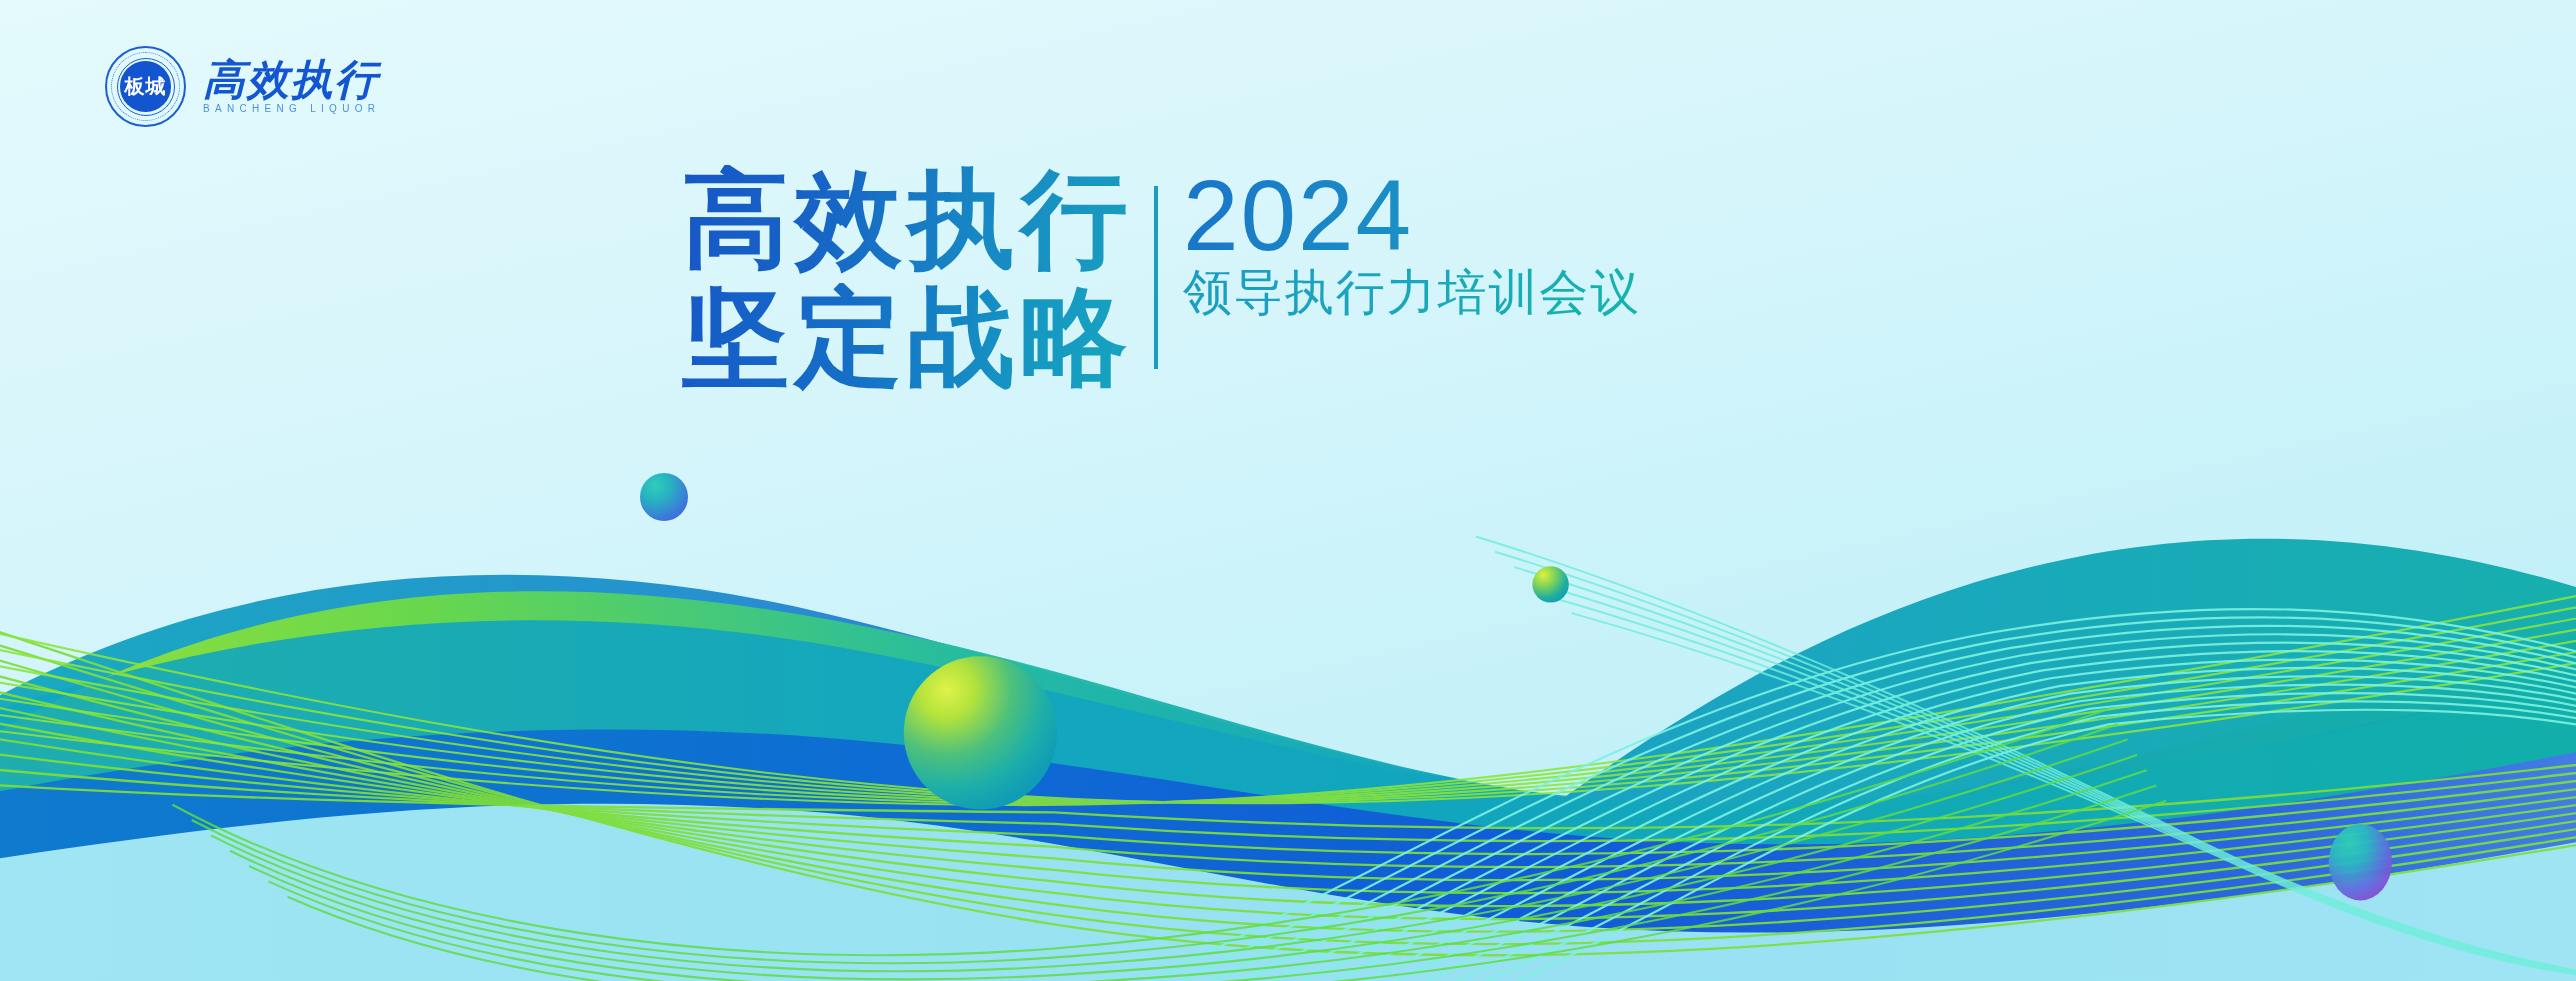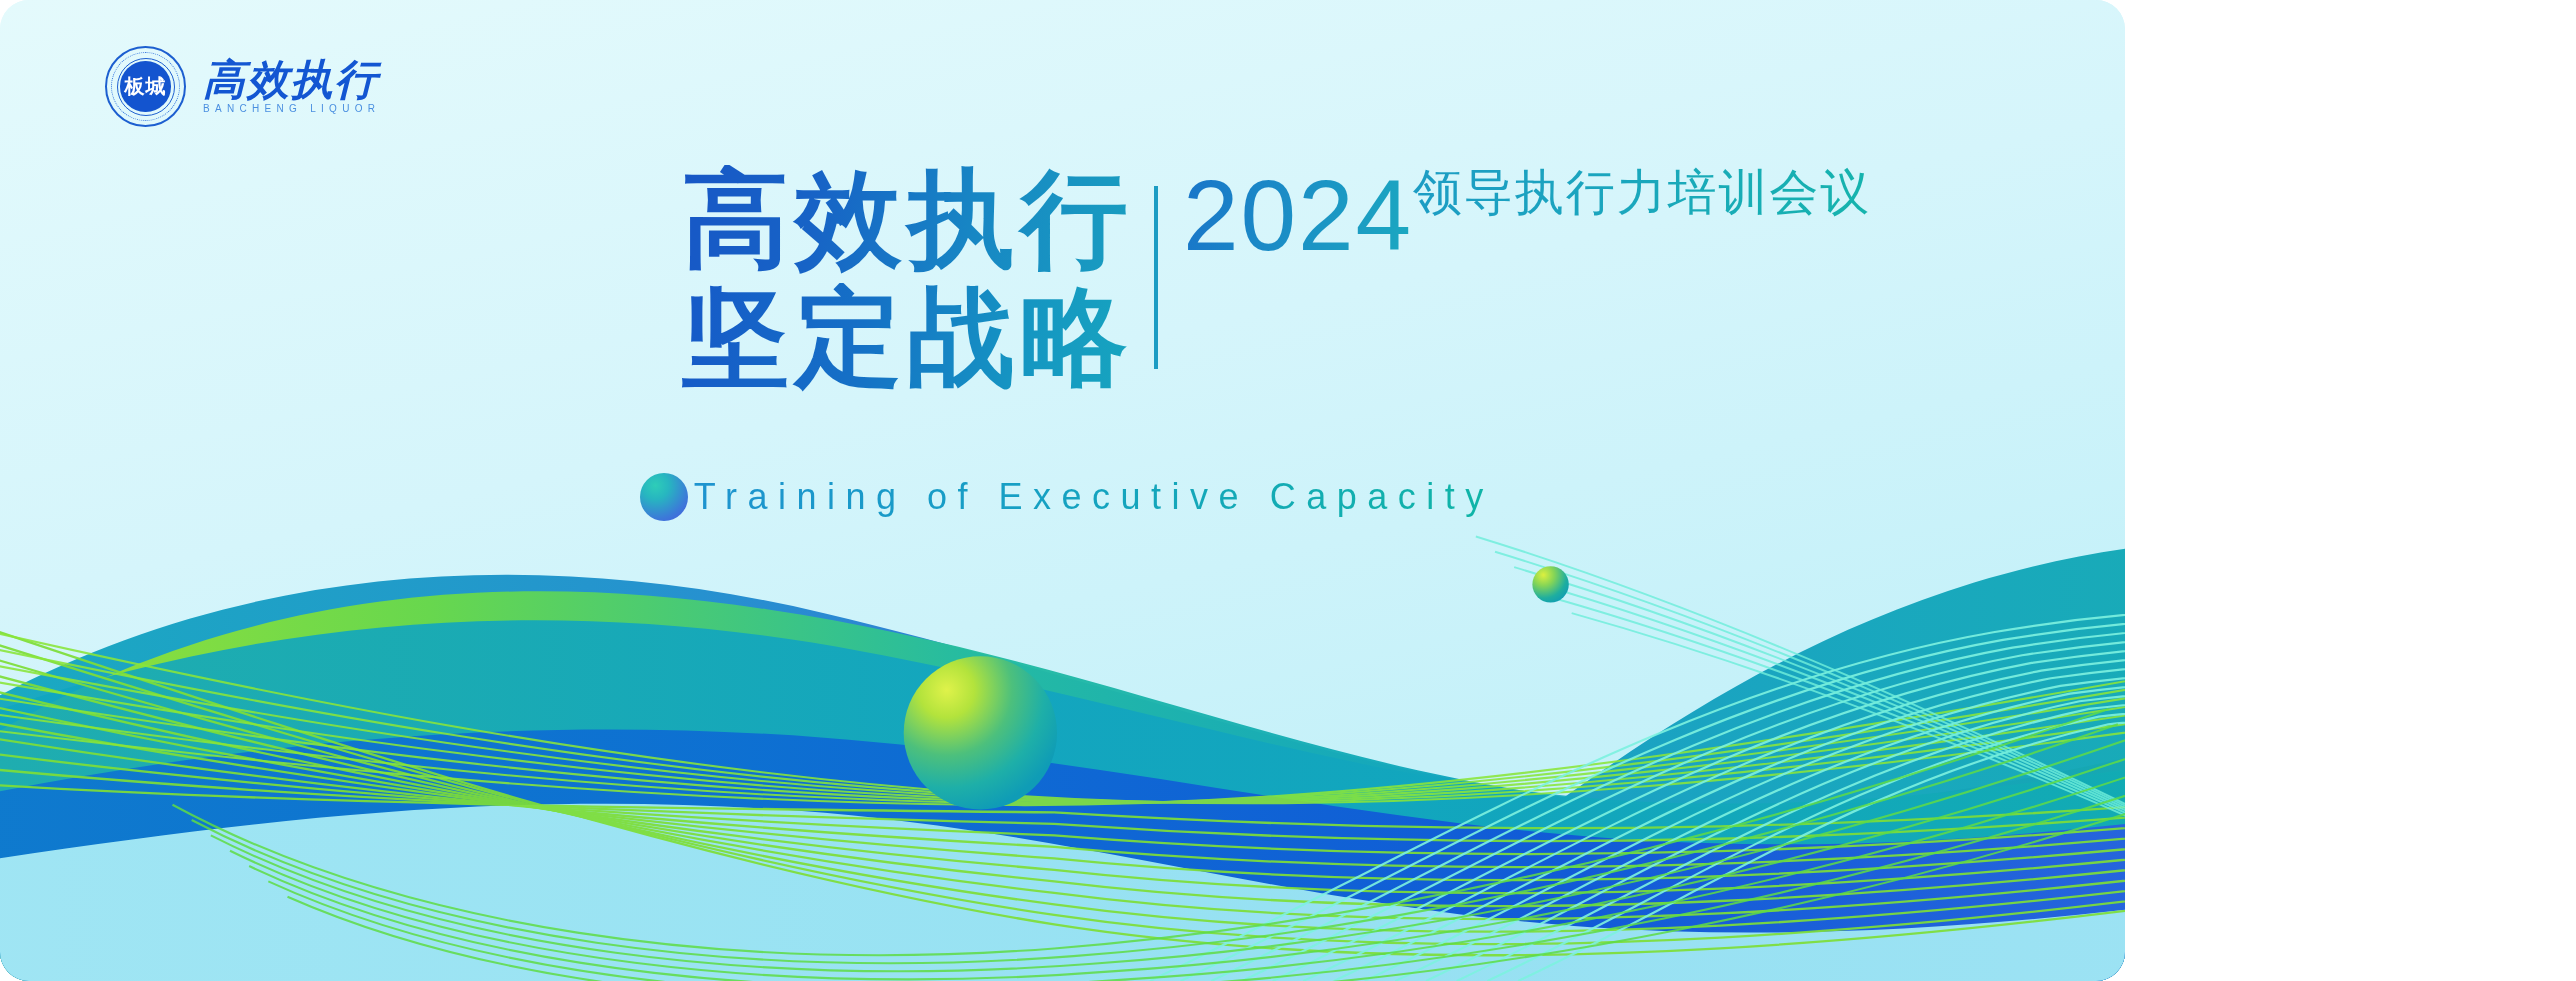--- a/index.html
+++ b/index.html
@@ -2,26 +2,25 @@
 <html><head>
 <meta charset="utf-8">
 <style>
   html, body {
     margin: 0;
     padding: 0;
     background: #ffffff;
   }
   #banner {
     position: relative;
-    width: 2125px;
+    width: 2576px;
     height: 981px;
     overflow: hidden;
     font-family: "Liberation Sans", "DejaVu Sans", sans-serif;
     background: linear-gradient(160deg, #e2f9fb 0%, #d8f6fb 35%, #cdf3f9 60%, #bff0f7 100%);
-    border-radius: 29px;
   }
 
   
   #art {
     position: absolute;
     inset: 0;
     width: 2576px;
     height: 981px;
     pointer-events: none;
   }
@@ -138,20 +137,21 @@
     color: transparent;
   }
   .headline-divider {
     width: 3.8px;
     align-self: stretch;
     margin: 21px 25px 23px 21px;
     background: #1c9cc3;
   }
   .headline-right {
     display: flex;
+    flex-direction: column;
   }
   .year {
     font-size: 100px;
     font-weight: 300;
     line-height: 1;
     letter-spacing: 1.9px;
     font-family: "Liberation Sans", sans-serif;
     background: linear-gradient(100deg, #1974c9 0%, #1b93c5 55%, #1ba9c0 100%);
     -webkit-background-clip: text;
     background-clip: text;
@@ -393,17 +393,16 @@
     </div>
     <div class="headline-divider"></div>
     <div class="headline-right">
       <div class="year">2024</div>
       <div class="subtitle-line second">领导执行力培训会议</div>
     </div>
   </div>
 
   <div class="tagline-row">
     <div class="tagline-dot"></div>
-    <div class="tagline-text">Training of Executive Capacity</div>
   </div>
 
 </div>
 
 
 </body></html>

